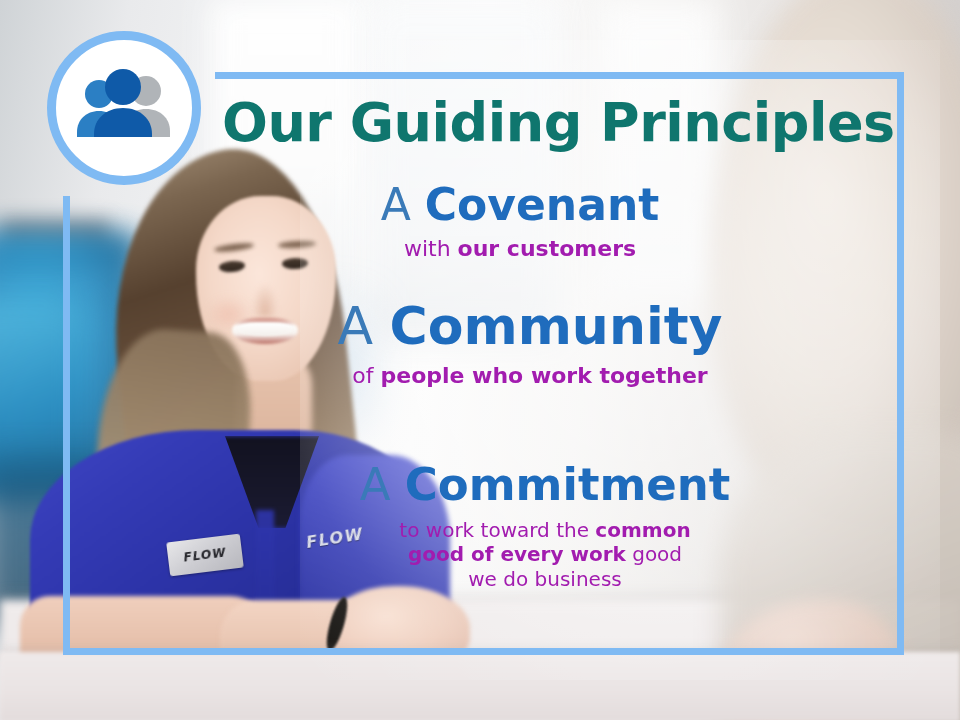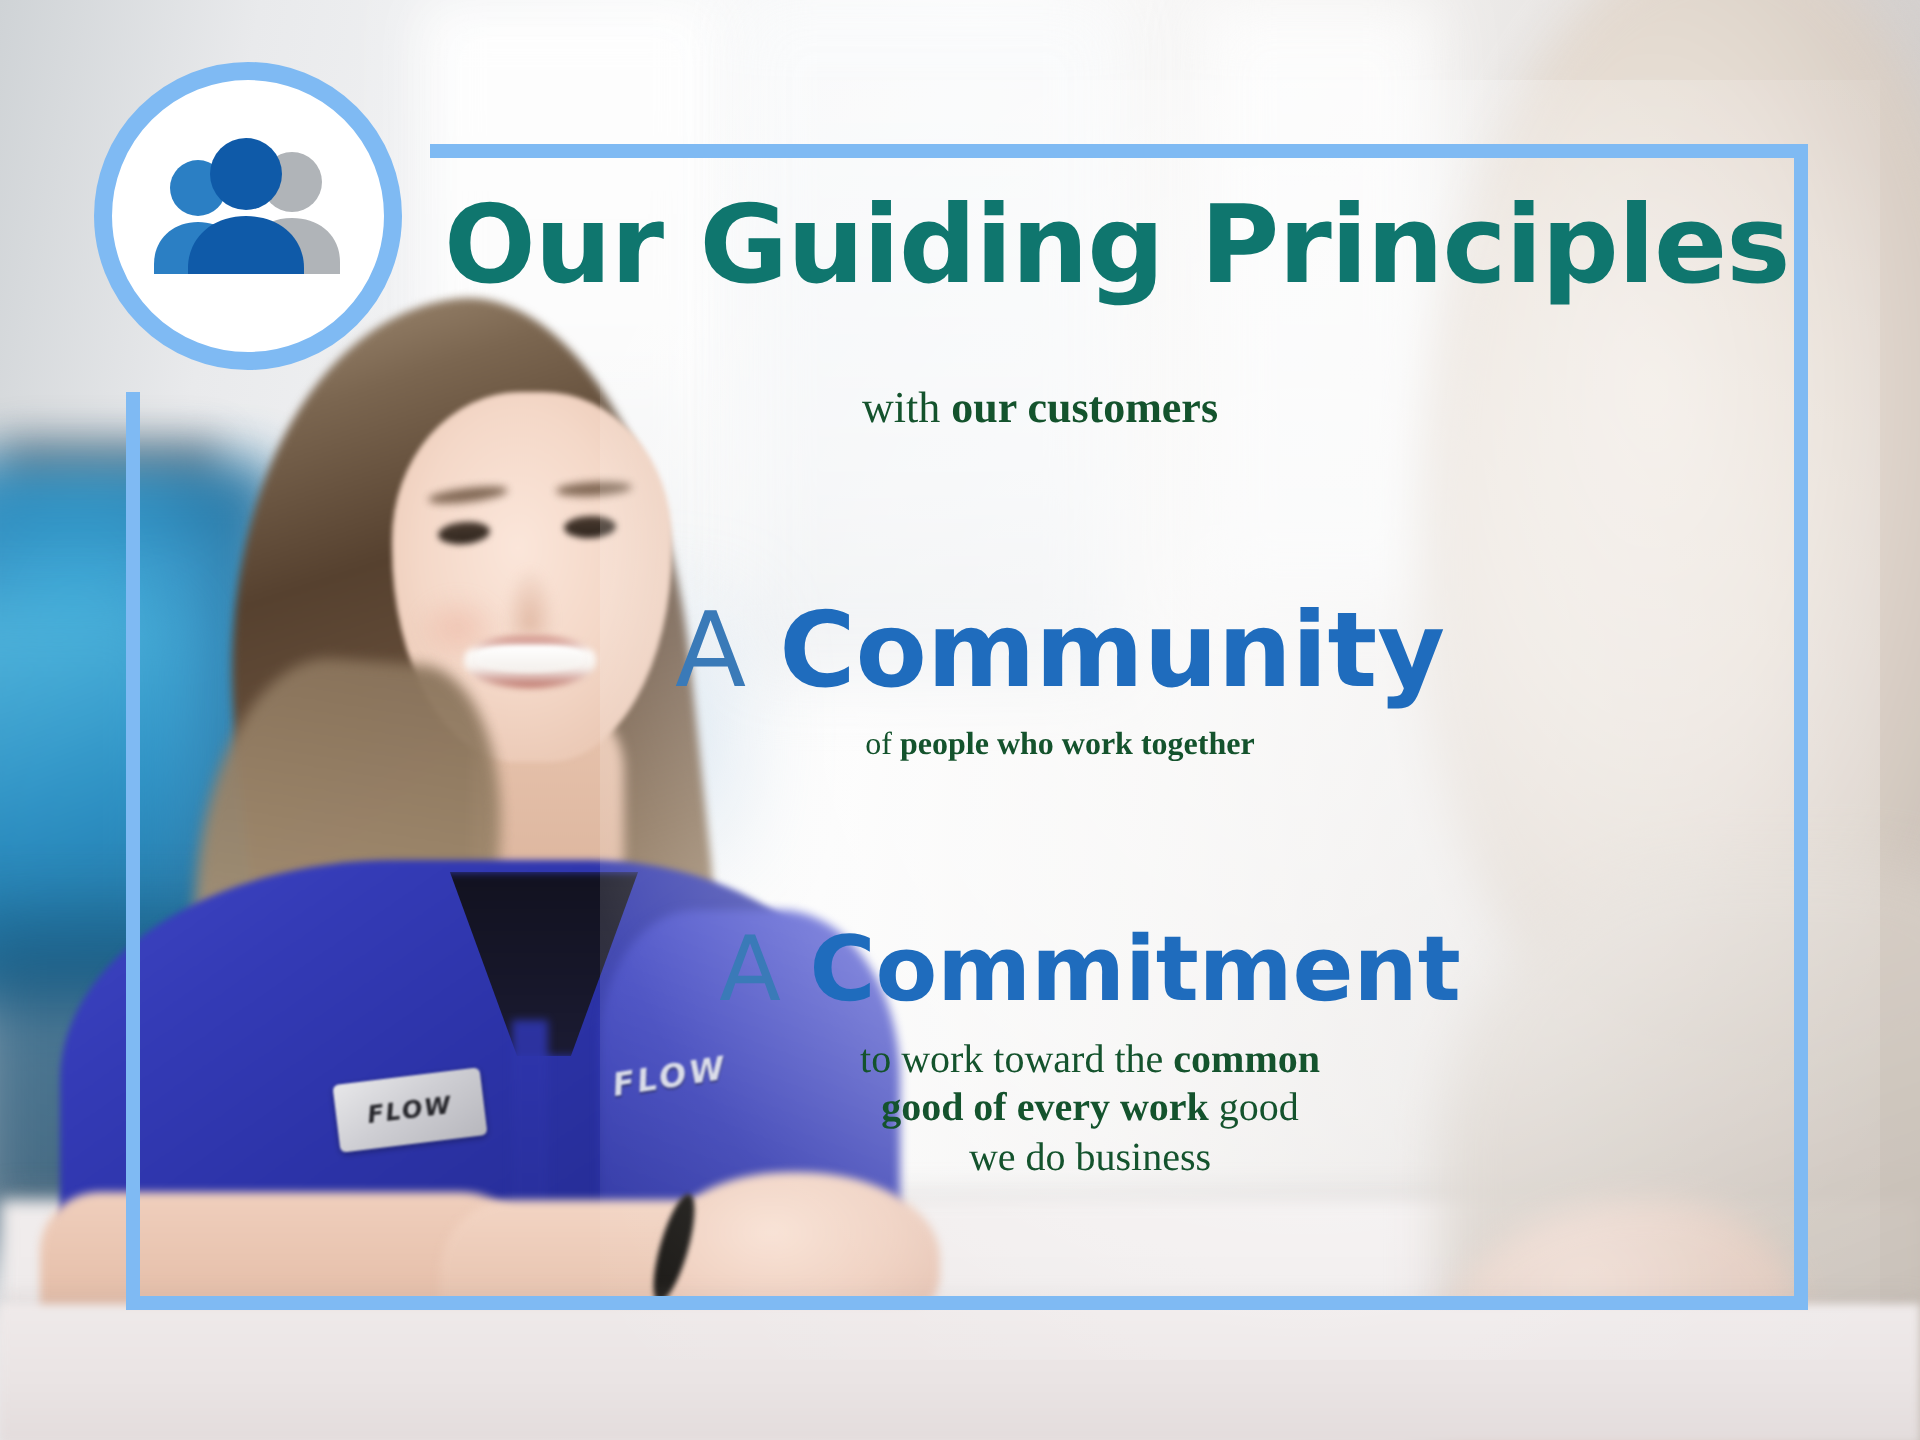--- a/index.html
+++ b/index.html
@@ -319,36 +319,35 @@
   .headline .art {
     font-weight: 400;
     color: #3a7ab8;
   }
   .headline .word {
     font-weight: 700;
     color: #1f6cbd;
   }
 
   .sub {
-    color: #14532d;
+    color: #a21caf;
     line-height: 1.22;
-    font-family: Liberation Serif, serif;
   }
   .sub b { font-weight: 700; }
   .sub .lite { font-weight: 400; }
 
   
   .p-covenant { left: 200px; top: 183px; width: 640px; }
   .p-covenant .headline { font-size: 44px; }
   .p-covenant .sub { font-size: 22px; margin-top: 8px; }
 
   
   .p-community { left: 210px; top: 300px; width: 640px; }
   .p-community .headline { font-size: 52px; }
-  .p-community .sub { font-size: 16px; margin-top: 10px; }
+  .p-community .sub { font-size: 22px; margin-top: 10px; }
 
   
   .p-commitment { left: 220px; top: 462px; width: 650px; }
   .p-commitment .headline { font-size: 45px; }
   .p-commitment .sub { font-size: 20px; margin-top: 10px; }
 </style>
 </head>
 <body>
 
 <div id="stage" style="--frame: #7fbaf3;">
@@ -423,20 +422,23 @@
         <path d="M53 39c-17 0-29 11-29 26v3h58v-3c0-15-12-26-29-26z" fill="#0f5aa8"></path>
       </svg>
     </span>
   </div>
 
   <div class="text-layer">
 
     <div class="title">Our Guiding Principles</div>
 
     <div class="principle p-covenant">
+      <div class="headline">
+        <span class="art">A </span><span class="word">Covenant</span>
+      </div>
       <div class="sub">
           <div><span class="lite">with </span><b>our customers</b></div>
         </div>
     </div>
 
     <div class="principle p-community">
       <div class="headline">
         <span class="art">A </span><span class="word">Community</span>
       </div>
       <div class="sub">

